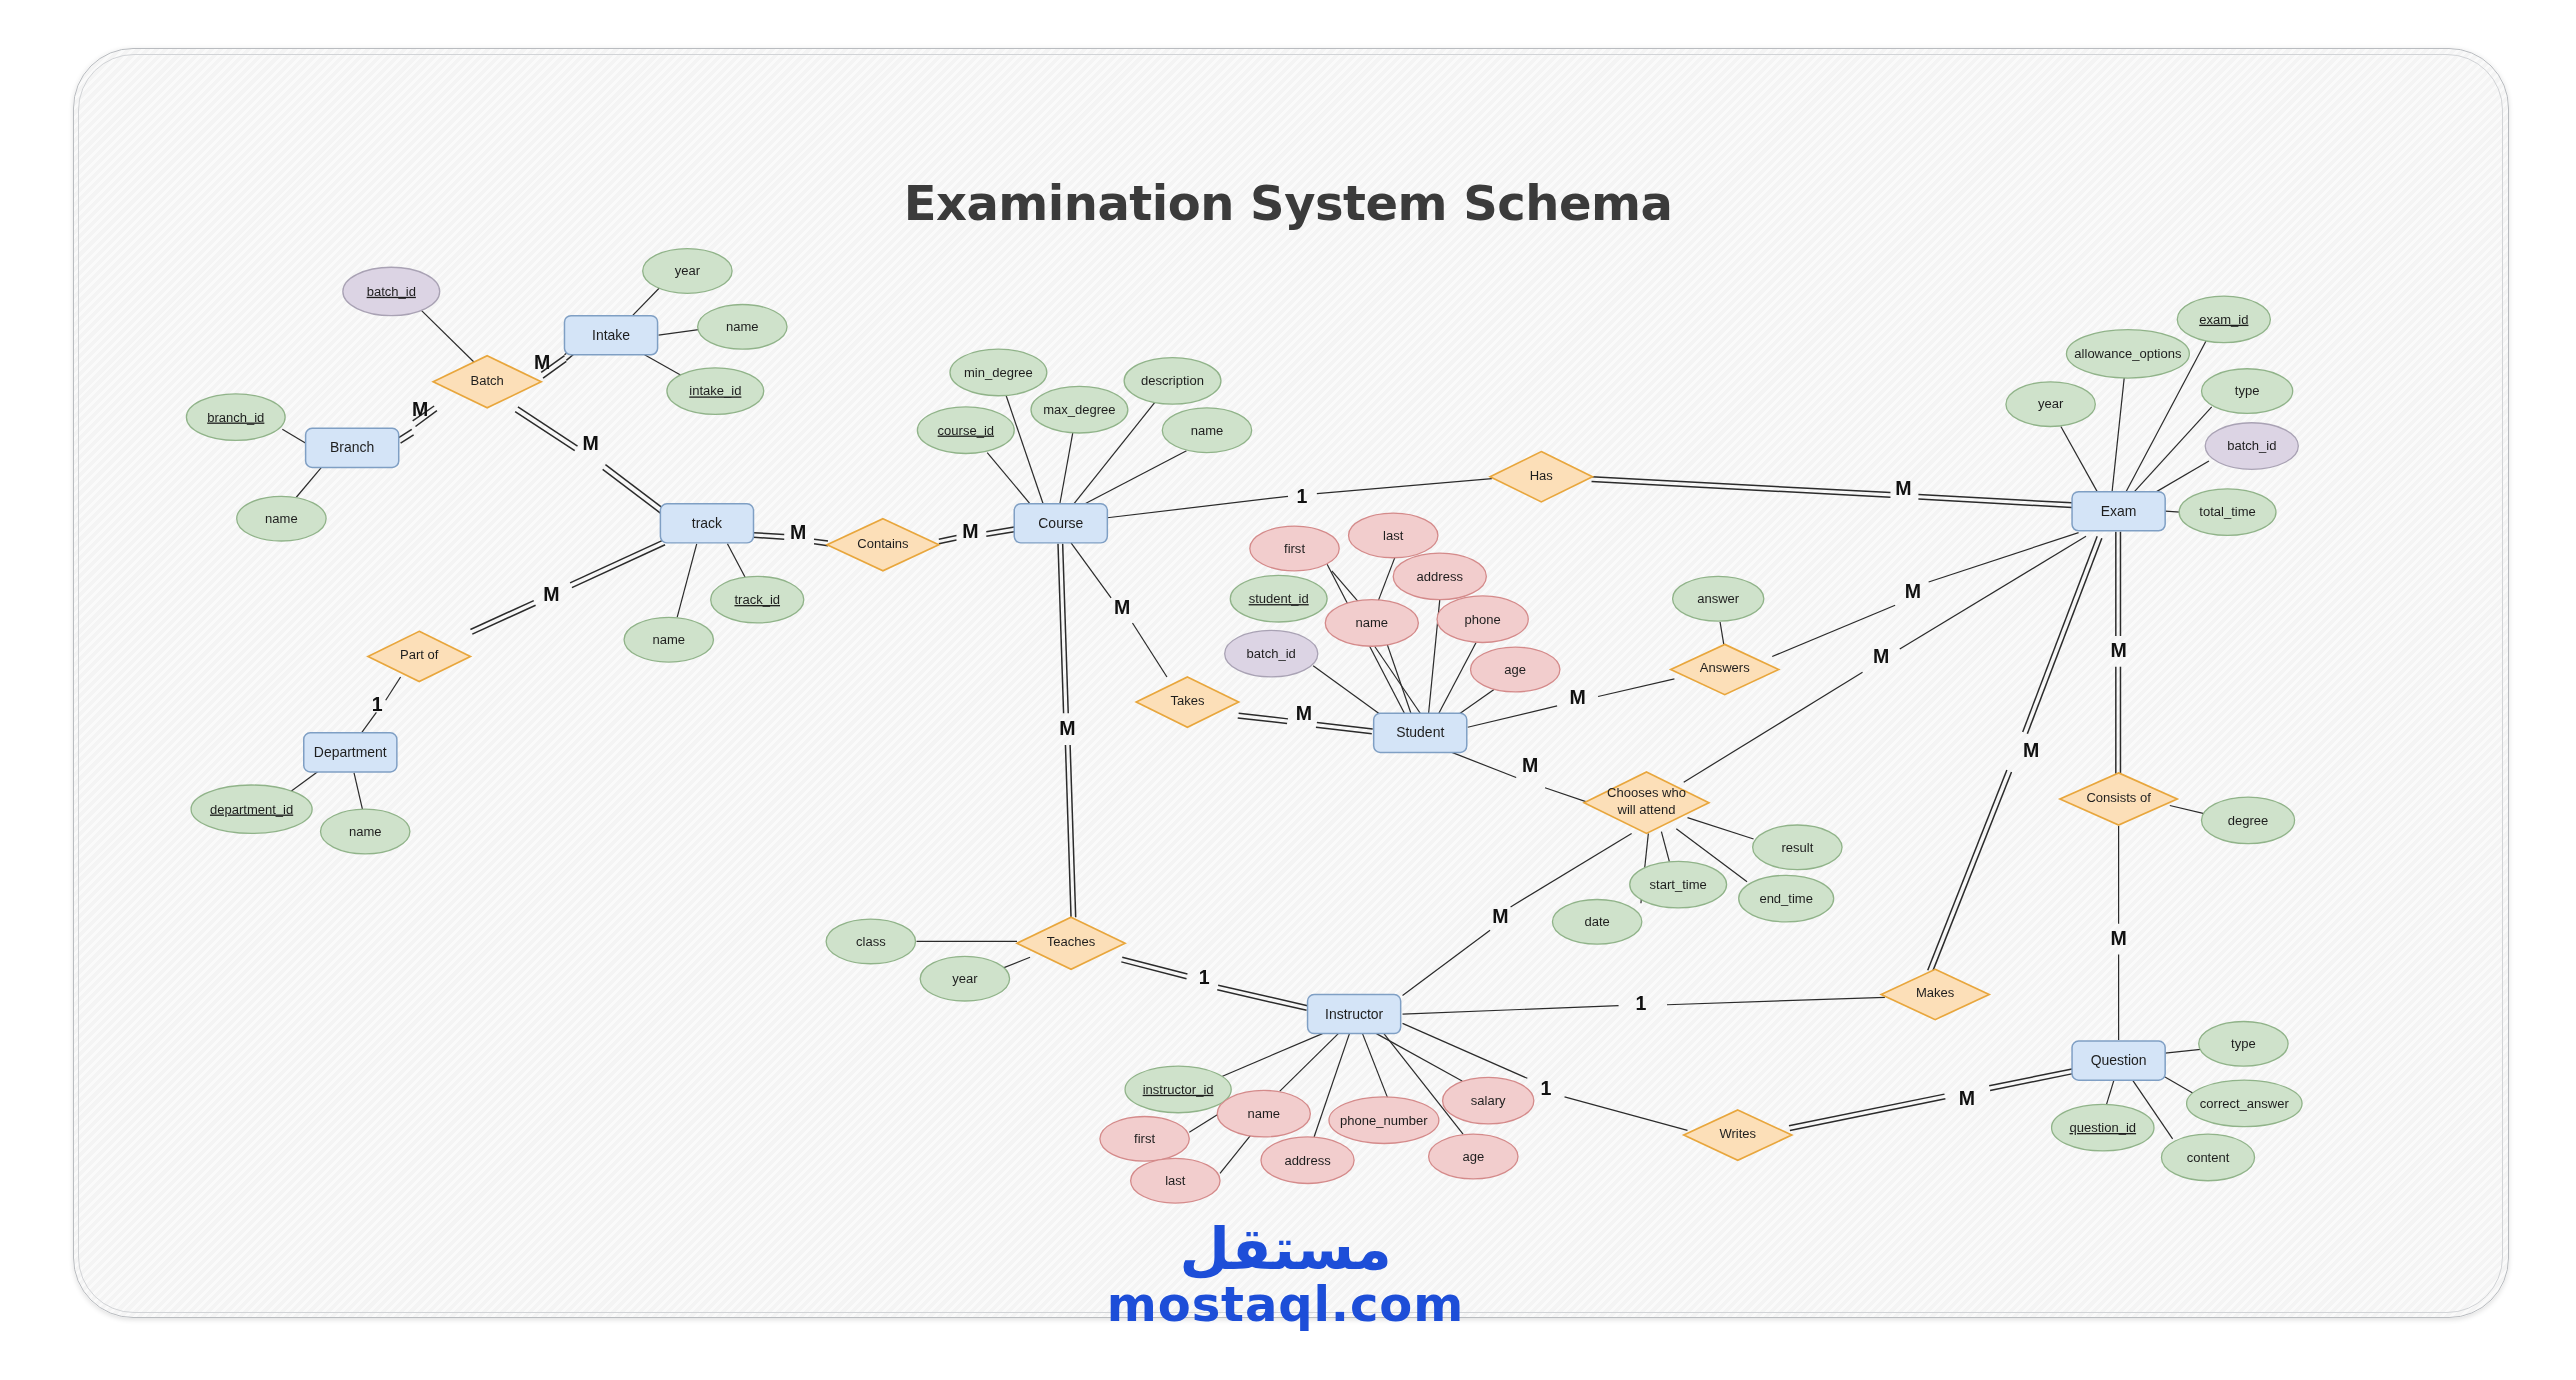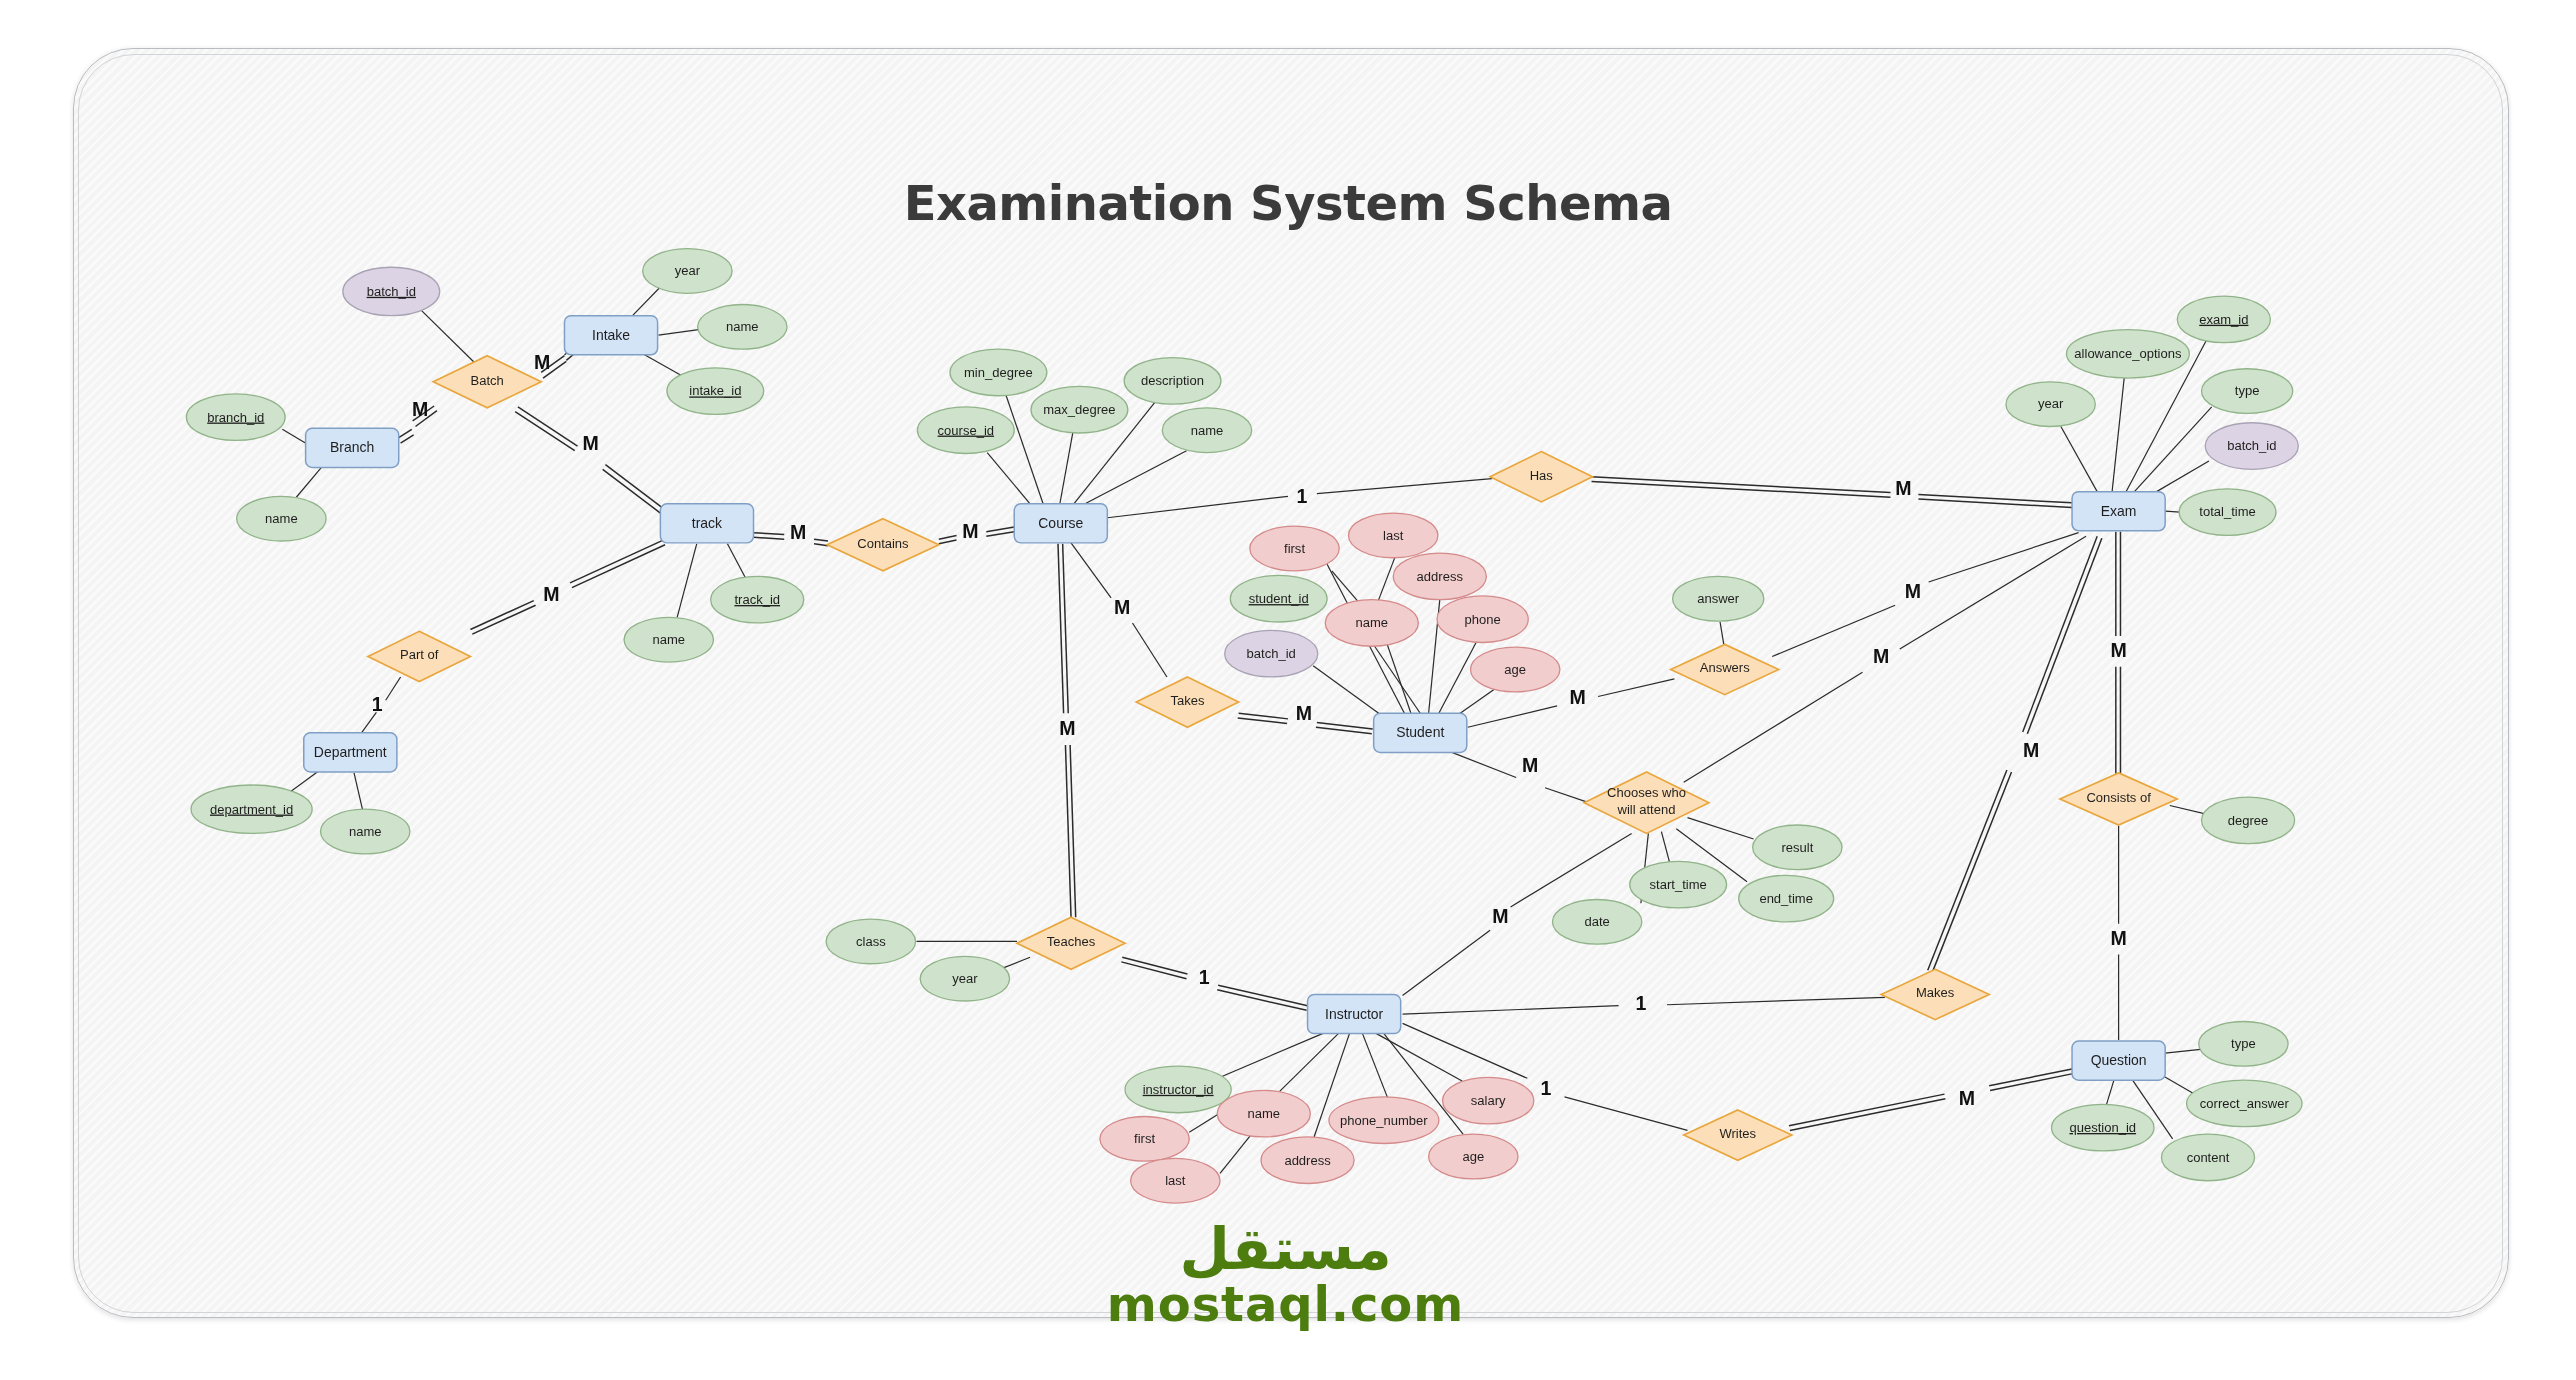--- a/index.html
+++ b/index.html
@@ -57,21 +57,21 @@
     letter-spacing: -0.5px;
     font-family: "DejaVu Sans", sans-serif;
   }
   
   #watermark {
     position: absolute;
     left: 1090px;
     top: 1220px;
     width: 391px;
     text-align: center;
-    color: #4d7c0f;
+    color: #1d4ed8;
     user-select: none;
     pointer-events: none;
   }
   #watermark .wm-ar {
     font-size: 58px;
     font-weight: bold;
     line-height: 1.0;
     direction: rtl;
     font-family: "DejaVu Sans", sans-serif;
   }

